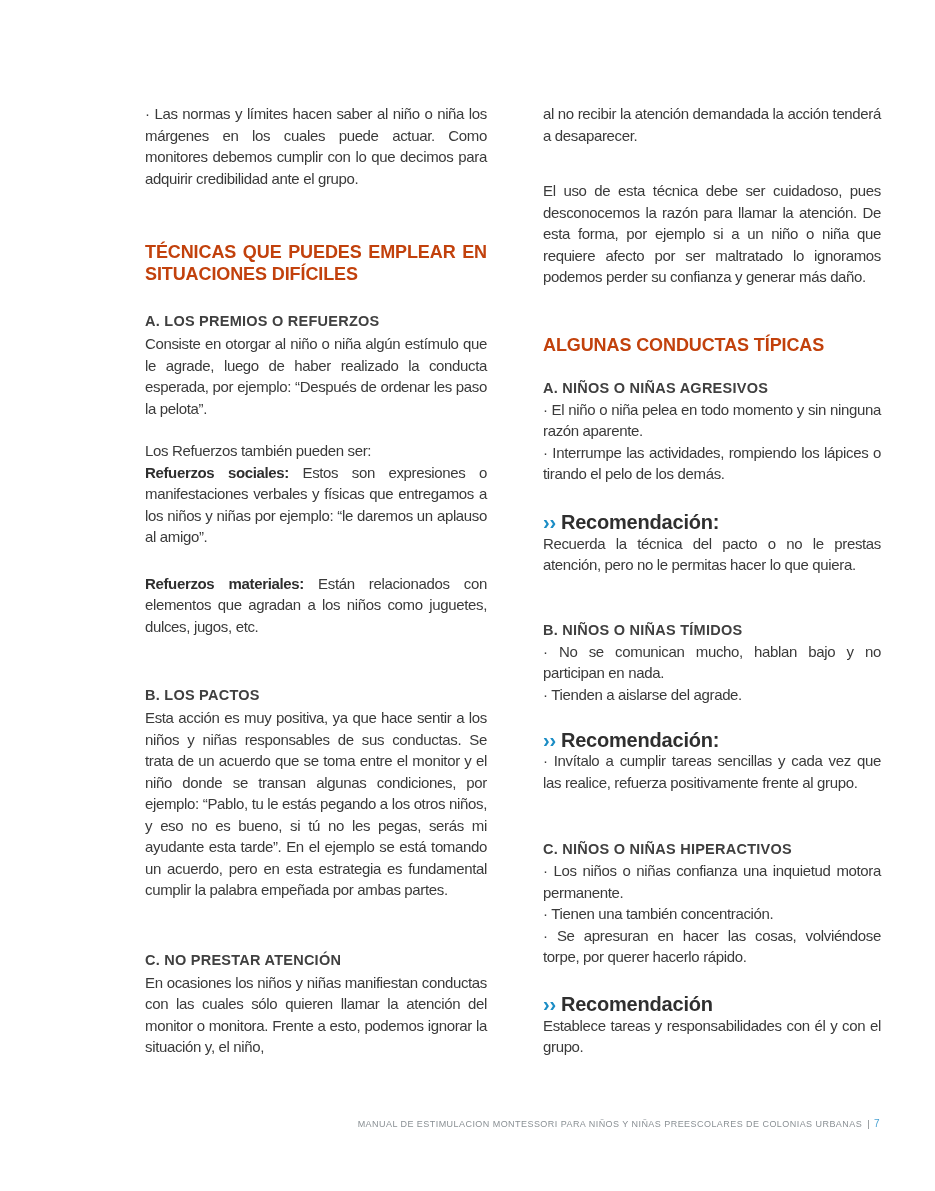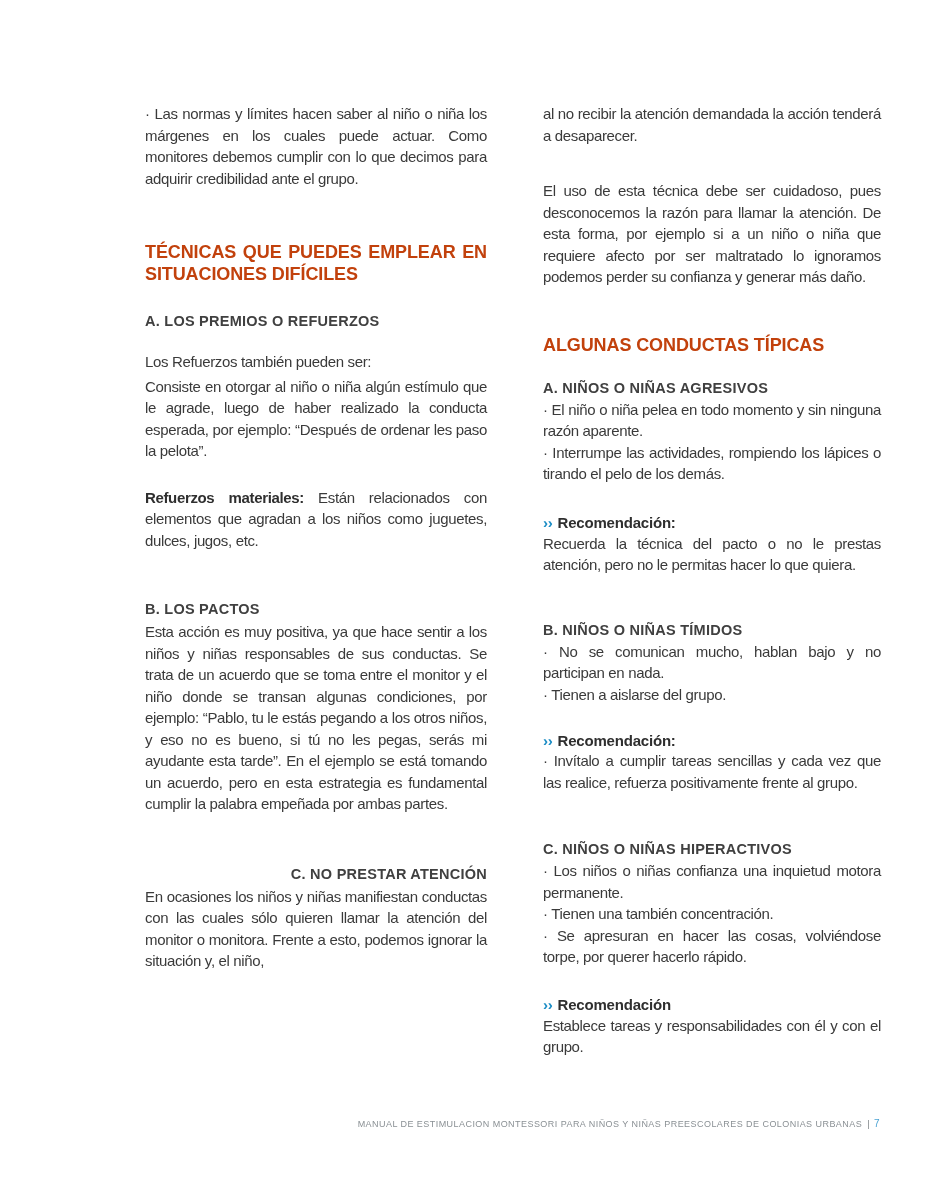--- a/index.html
+++ b/index.html
@@ -45,36 +45,36 @@
     text-align-last: left;
   }
   .sub-heading {
     font-size: 14.5px;
     line-height: 18px;
     font-weight: bold;
     color: #404040;
     letter-spacing: 0.25px;
   }
   .rec-heading {
-    font-size: 15px;
+    font-size: 20px;
     line-height: 19px;
     font-weight: bold;
     color: #2f2f2f;
     letter-spacing: -0.2px;
   }
   .rec-arrow { color: #1c8dc5; margin-right: 5px; }
 
   
   .lm-heading   { margin-top: 52px; }
   .lm-sub       { margin-top: 27px; }
   .lm-par       { margin-top: 3px; }
   .lm-blank     { margin-top: 21px; }
   .lm-blank2    { margin-top: 25px; }
   .lm-sub-b     { margin-top: 49px; }
-  .lm-sub-c     { margin-top: 50px; text-align: right; }
+  .lm-sub-c     { margin-top: 50px; }
 
   
   .rm-par2      { margin-top: 34px; }
   .rm-heading   { margin-top: 46px; }
   .rm-sub-a     { margin-top: 23px; }
   .rm-bullets   { margin-top: 2px; }
   .rm-rec-a     { margin-top: 28px; }
   .rm-rec-text  { margin-top: 1px; }
   .rm-sub-b     { margin-top: 45px; }
   .rm-rec-b     { margin-top: 26px; }
@@ -98,22 +98,23 @@
 <body>
 
 <div class="page">
 
   <div class="col col-left">
     <p class="body">· Las normas y límites hacen saber al niño o niña los márgenes en los cuales puede actuar. Como monitores debemos cumplir con lo que decimos para adquirir credibilidad ante el grupo.</p>
 
     <h1 class="main-heading lm-heading">TÉCNICAS QUE PUEDES EMPLEAR EN SITUACIONES DIFÍCILES</h1>
 
     <h2 class="sub-heading lm-sub">A. LOS PREMIOS O REFUERZOS</h2>
+    <p class="body lm-par">Consiste en otorgar al niño o niña algún estímulo que le agrade, luego de haber realizado la conducta esperada, por ejemplo: “Después de ordenar les paso la pelota”.</p>
     <p class="body lm-blank">Los Refuerzos también pueden ser:</p>
-    <p class="body lm-par">Consiste en otorgar al niño o niña algún estímulo que le agrade, luego de haber realizado la conducta esperada, por ejemplo: “Después de ordenar les paso la pelota”.</p>
+    <p class="body"><strong class="lead">Refuerzos sociales:</strong><span> Estos son expresiones o manifestaciones verbales y físicas que entregamos a los niños y niñas por ejemplo: “le daremos un aplauso al amigo”.</span></p>
     <p class="body lm-blank2"><strong class="lead">Refuerzos materiales:</strong><span> Están relacionados con elementos que agradan a los niños como juguetes, dulces, jugos, etc.</span></p>
 
     <h2 class="sub-heading lm-sub-b">B. LOS PACTOS</h2>
     <p class="body lm-par">Esta acción es muy positiva, ya que hace sentir a los niños y niñas responsables de sus conductas. Se trata de un acuerdo que se toma entre el monitor y el niño donde se transan algunas condiciones, por ejemplo: “Pablo, tu le estás pegando a los otros niños, y eso no es bueno, si tú no les pegas, serás mi ayudante esta tarde”. En el ejemplo se está tomando un acuerdo, pero en esta estrategia es fundamental cumplir la palabra empeñada por ambas partes.</p>
 
     <h2 class="sub-heading lm-sub-c">C. NO PRESTAR ATENCIÓN</h2>
     <p class="body lm-par">En ocasiones los niños y niñas manifiestan conductas con las cuales sólo quieren llamar la atención del monitor o monitora. Frente a esto, podemos ignorar la situación y, el niño,</p>
   </div>
 
   <div class="col col-right">
@@ -123,21 +124,21 @@
     <h1 class="main-heading rm-heading">ALGUNAS CONDUCTAS TÍPICAS</h1>
 
     <h2 class="sub-heading rm-sub-a">A. NIÑOS O NIÑAS AGRESIVOS</h2>
     <p class="body rm-bullets">· El niño o niña pelea en todo momento y sin ninguna razón aparente.</p>
     <p class="body">· Interrumpe las actividades, rompiendo los lápices o tirando el pelo de los demás.</p>
     <p class="rec-heading rm-rec-a"><span class="rec-arrow">››</span><span class="rec-label">Recomendación:</span></p>
     <p class="body rm-rec-text">Recuerda la técnica del pacto o no le prestas atención, pero no le permitas hacer lo que quiera.</p>
 
     <h2 class="sub-heading rm-sub-b">B. NIÑOS O NIÑAS TÍMIDOS</h2>
     <p class="body rm-bullets">· No se comunican mucho, hablan bajo y no participan en nada.</p>
-    <p class="body">· Tienen a aislarse del grupo.</p>
+    <p class="body">· Tienden a aislarse del agrade.</p>
     <p class="rec-heading rm-rec-b"><span class="rec-arrow">››</span><span class="rec-label">Recomendación:</span></p>
     <p class="body">· Invítalo a cumplir tareas sencillas y cada vez que las realice, refuerza positivamente frente al grupo.</p>
 
     <h2 class="sub-heading rm-sub-c">C. NIÑOS O NIÑAS HIPERACTIVOS</h2>
     <p class="body rm-bullets">· Los niños o niñas confianza una inquietud motora permanente.</p>
     <p class="body">· Tienen una también concentración.</p>
     <p class="body">· Se apresuran en hacer las cosas, volviéndose torpe, por querer hacerlo rápido.</p>
     <p class="rec-heading rm-rec-c"><span class="rec-arrow">››</span><span class="rec-label">Recomendación</span></p>
     <p class="body rm-rec-text">Establece tareas y responsabilidades con él y con el grupo.</p>
   </div>

